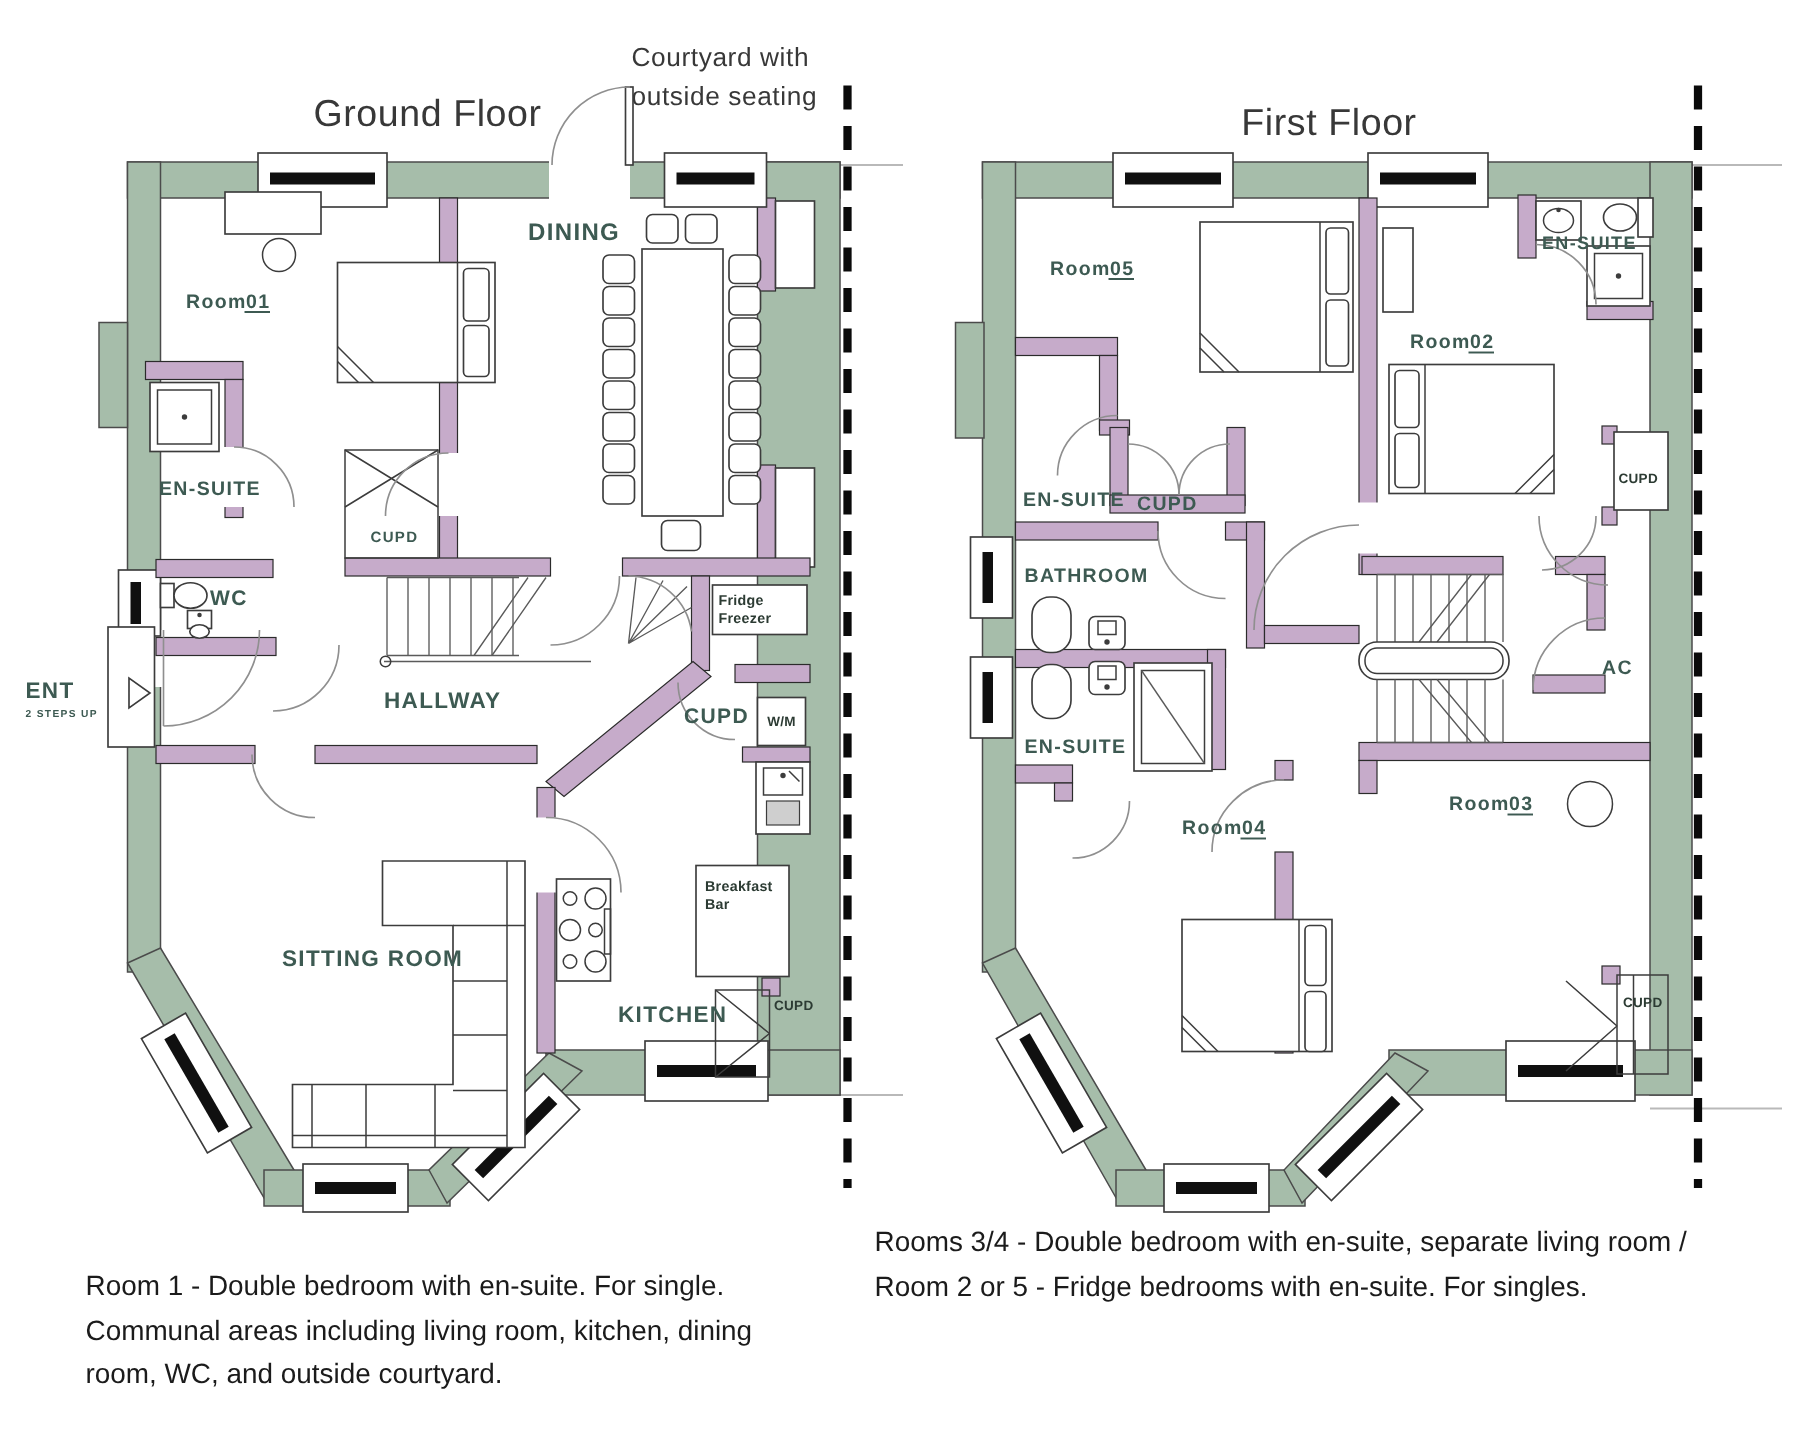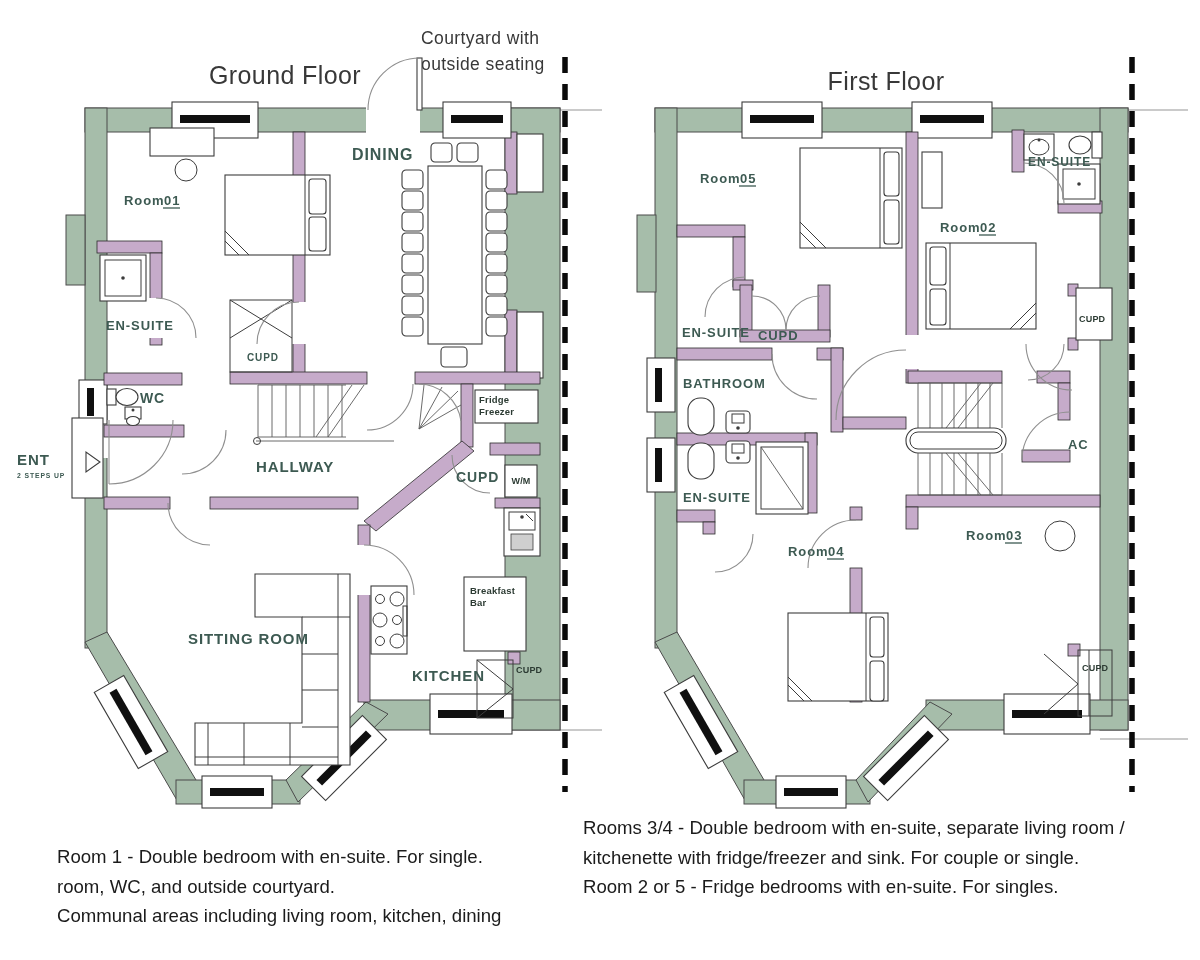--- a/index.html
+++ b/index.html
@@ -474,23 +474,22 @@
       <text class="lbl" x="966" y="540" font-size="13" letter-spacing="0.2">Room</text>
       <text class="lbl" x="1006" y="540" font-size="13" letter-spacing="0.2">03</text>
       <line class="ul" x1="1005" y1="543" x2="1022" y2="543"></line>
       <text class="lbl sm" x="1082" y="671" font-size="9">CUPD</text>
     </g>
   </g>
 </svg>
 
   <div class="legend" style="left:57px;top:842px;width:500px">
     <div class="lline"><span class="lb">Room 1 - </span><span>Double bedroom with en-suite. For single.</span></div>
+    <div class="lline"><span class="lb">Communal areas </span><span>including living room, kitchen, dining</span></div>
     <div class="lline"><span class="lb"></span><span>room, WC, and outside courtyard.</span></div>
-    <div class="lline"><span class="lb">Communal areas </span><span>including living room, kitchen, dining</span></div>
   </div>
 
   <div class="legend" style="left:583px;top:813px;width:600px">
     <div class="lline"><span class="lb">Rooms 3/4 - </span><span>Double bedroom with en-suite, separate living room /</span></div>
-    <div class="lline"><span class="lb"></span><span>kitchenette with fridge/freezer and sink. For couple or single.</span></div>
     <div class="lline"><span class="lb">Room 2 or 5 - </span><span>Fridge bedrooms with en-suite. For singles.</span></div>
   </div>
 
 </div>
 
 </body></html>

